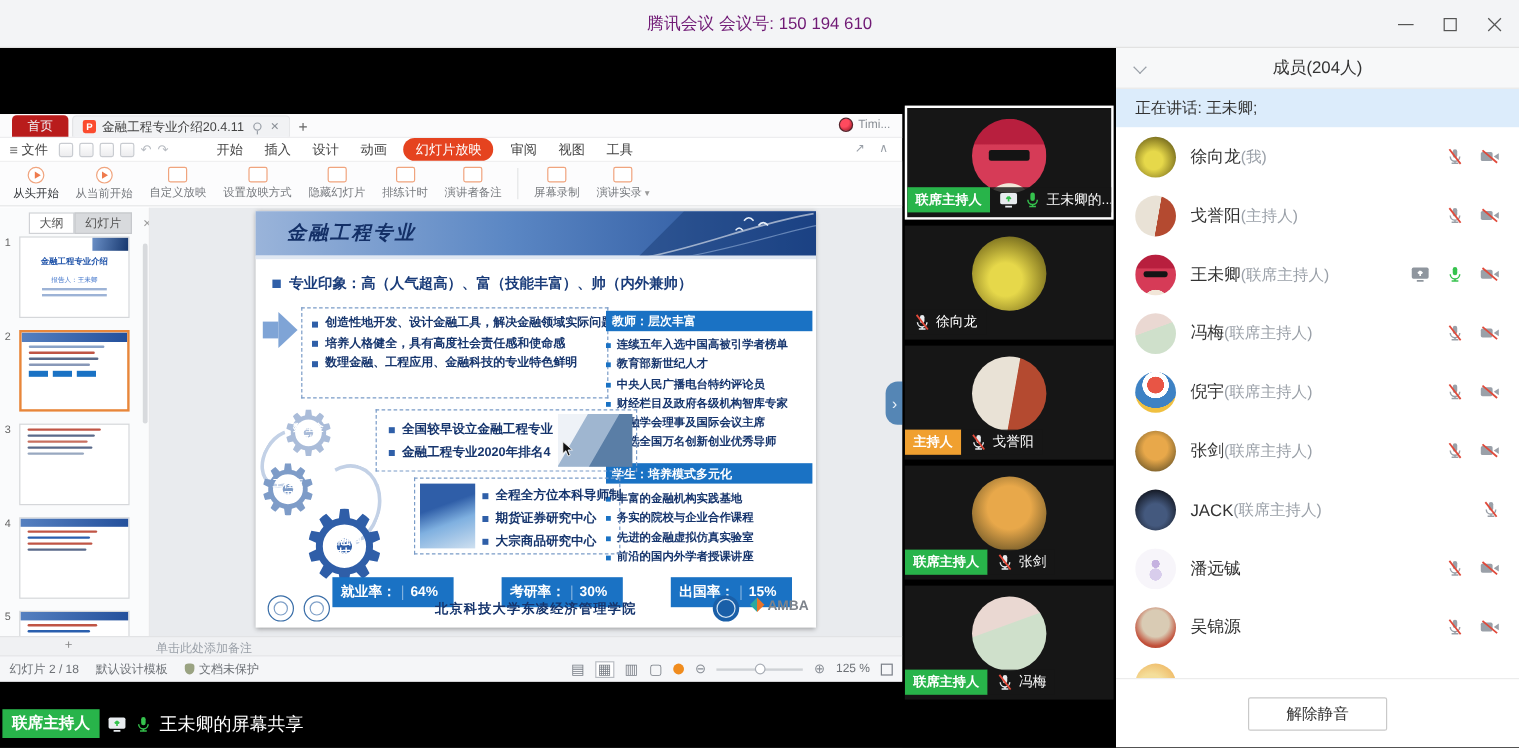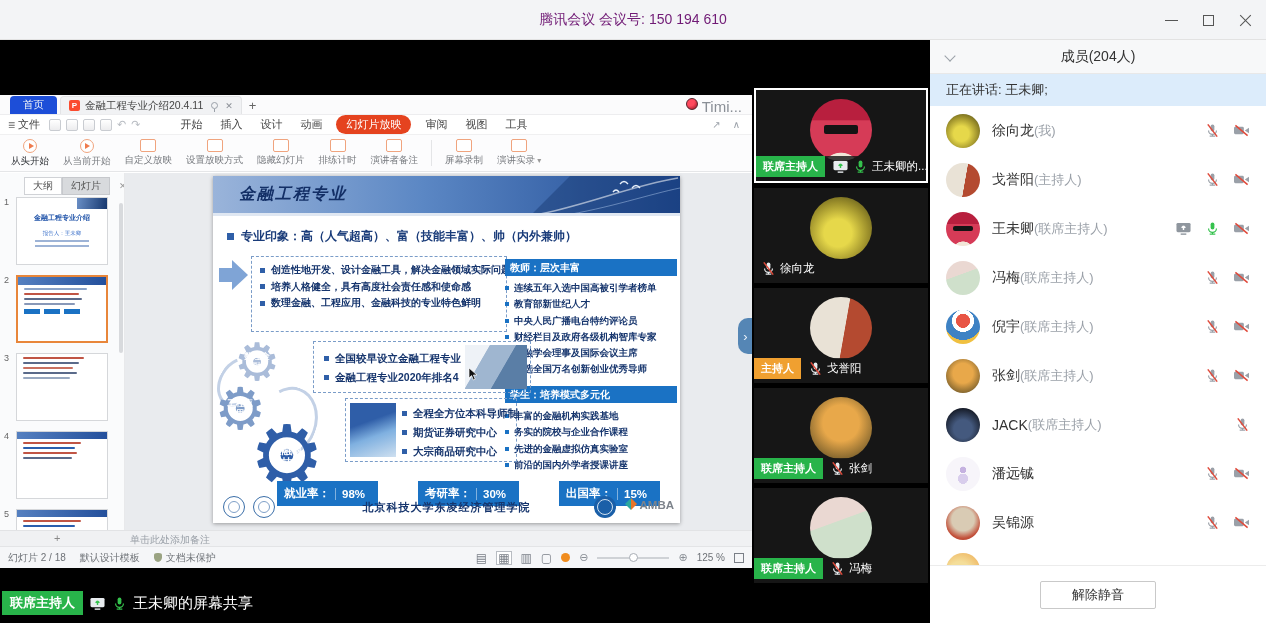--- a/index.html
+++ b/index.html
@@ -13,28 +13,28 @@
 .win-controls{position:absolute;right:14px;top:0;height:40px;display:flex;align-items:center;gap:24px}
 .wc{width:13px;height:13px;position:relative}
 .wc-min::after{content:"";position:absolute;left:0;right:0;top:6px;border-top:1.6px solid #555}
 .wc-max::after{content:"";position:absolute;inset:1px;border:1.6px solid #555}
 .wc-close::before,.wc-close::after{content:"";position:absolute;left:-1px;top:6px;width:15px;border-top:1.6px solid #555}
 .wc-close::before{transform:rotate(45deg)}.wc-close::after{transform:rotate(-45deg)}
 
 
 .wps{position:absolute;left:0;top:95px;width:752px;height:473px;background:#fff}
 .tabbar{height:20px;background:#fbfbfc;display:flex;align-items:flex-end;padding-left:10px;position:relative;border-bottom:1px solid #ededef}
-.home-tab{height:18px;background:#1d4ed8;color:#f0f3f7;font-size:10.5px;display:flex;align-items:center;padding:0 13px;border-radius:4px 4px 0 0}
+.home-tab{height:18px;background:#b91c1c;color:#f0f3f7;font-size:10.5px;display:flex;align-items:center;padding:0 13px;border-radius:4px 4px 0 0}
 .doc-tab{height:18px;background:#f1f2f4;border:1px solid #e3e4e6;border-bottom:none;border-radius:4px 4px 0 0;display:flex;align-items:center;gap:5px;padding:0 8px;margin-left:3px;font-size:10.5px;color:#444}
 .doc-ico{width:11px;height:11px;background:#fb4b2e;border-radius:2px;color:#fff;font-size:8px;font-weight:bold;display:flex;align-items:center;justify-content:center}
 .tab-pin{width:7px;height:7px;border:1.2px solid #9aa0a8;border-radius:50%;position:relative;margin-left:3px}
 .tab-pin::after{content:"";position:absolute;left:2px;top:6px;height:3px;border-left:1.2px solid #9aa0a8}
 .tab-x{color:#8a8f96;font-size:9px;margin-left:2px}
 .newtab{margin-left:7px;color:#666;font-size:13px;height:18px;display:flex;align-items:center}
-.account{position:absolute;right:10px;top:3px;display:flex;align-items:flex-start;gap:4px;font-size:15px;color:#8a8f96}
+.account{position:absolute;right:10px;top:3px;display:flex;align-items:flex-end;gap:4px;font-size:10px;color:#8a8f96}
 .acc-dot{width:12px;height:12px;border-radius:50%;background:radial-gradient(circle at 35% 30%,#ff4a5e 0 40%,#8a0f1e);border:1px solid #55222a}
 .menubar{height:20px;display:flex;align-items:center;padding:0 8px;border-bottom:1px solid #f0f0f1;font-size:11px;color:#444;position:relative}
 .hamb{color:#666;font-size:12px;margin-right:3px}
 .file-label{margin-right:9px}
 .q-ico{width:12px;height:12px;border:1px solid #c9ccd1;border-radius:2px;margin-right:5px;background:linear-gradient(#ffffff,#ececee)}
 .q-glyph{color:#b9bdc3;font-size:11px;margin-right:5px}
 #menu-items{display:flex;align-items:center;margin-left:26px}
 .menu-item{padding:0 9px;color:#444;white-space:nowrap}
 .menu-item.active{background:#e5431f;color:#fff;border-radius:10px;padding:2px 10px;margin:12px 5px}
 .mb-right{position:absolute;right:12px;display:flex;gap:12px;color:#9aa0a8;font-size:10px}
@@ -455,21 +455,21 @@
                 </div>
                 <div class="s-li3">
                   <span class="sq2"></span>
                   <span>大宗商品研究中心</span>
                 </div>
               </div>
           </div>
           <div class="s-stats" id="s-stats">
               <div class="stat">
                 <span class="stat-label">就业率：</span>
-                <span class="stat-val">98%</span>
+                <span class="stat-val">64%</span>
               </div>
               <div class="stat">
                 <span class="stat-label">考研率：</span>
                 <span class="stat-val">30%</span>
               </div>
               <div class="stat">
                 <span class="stat-label">出国率：</span>
                 <span class="stat-val">15%</span>
               </div>
             </div>

